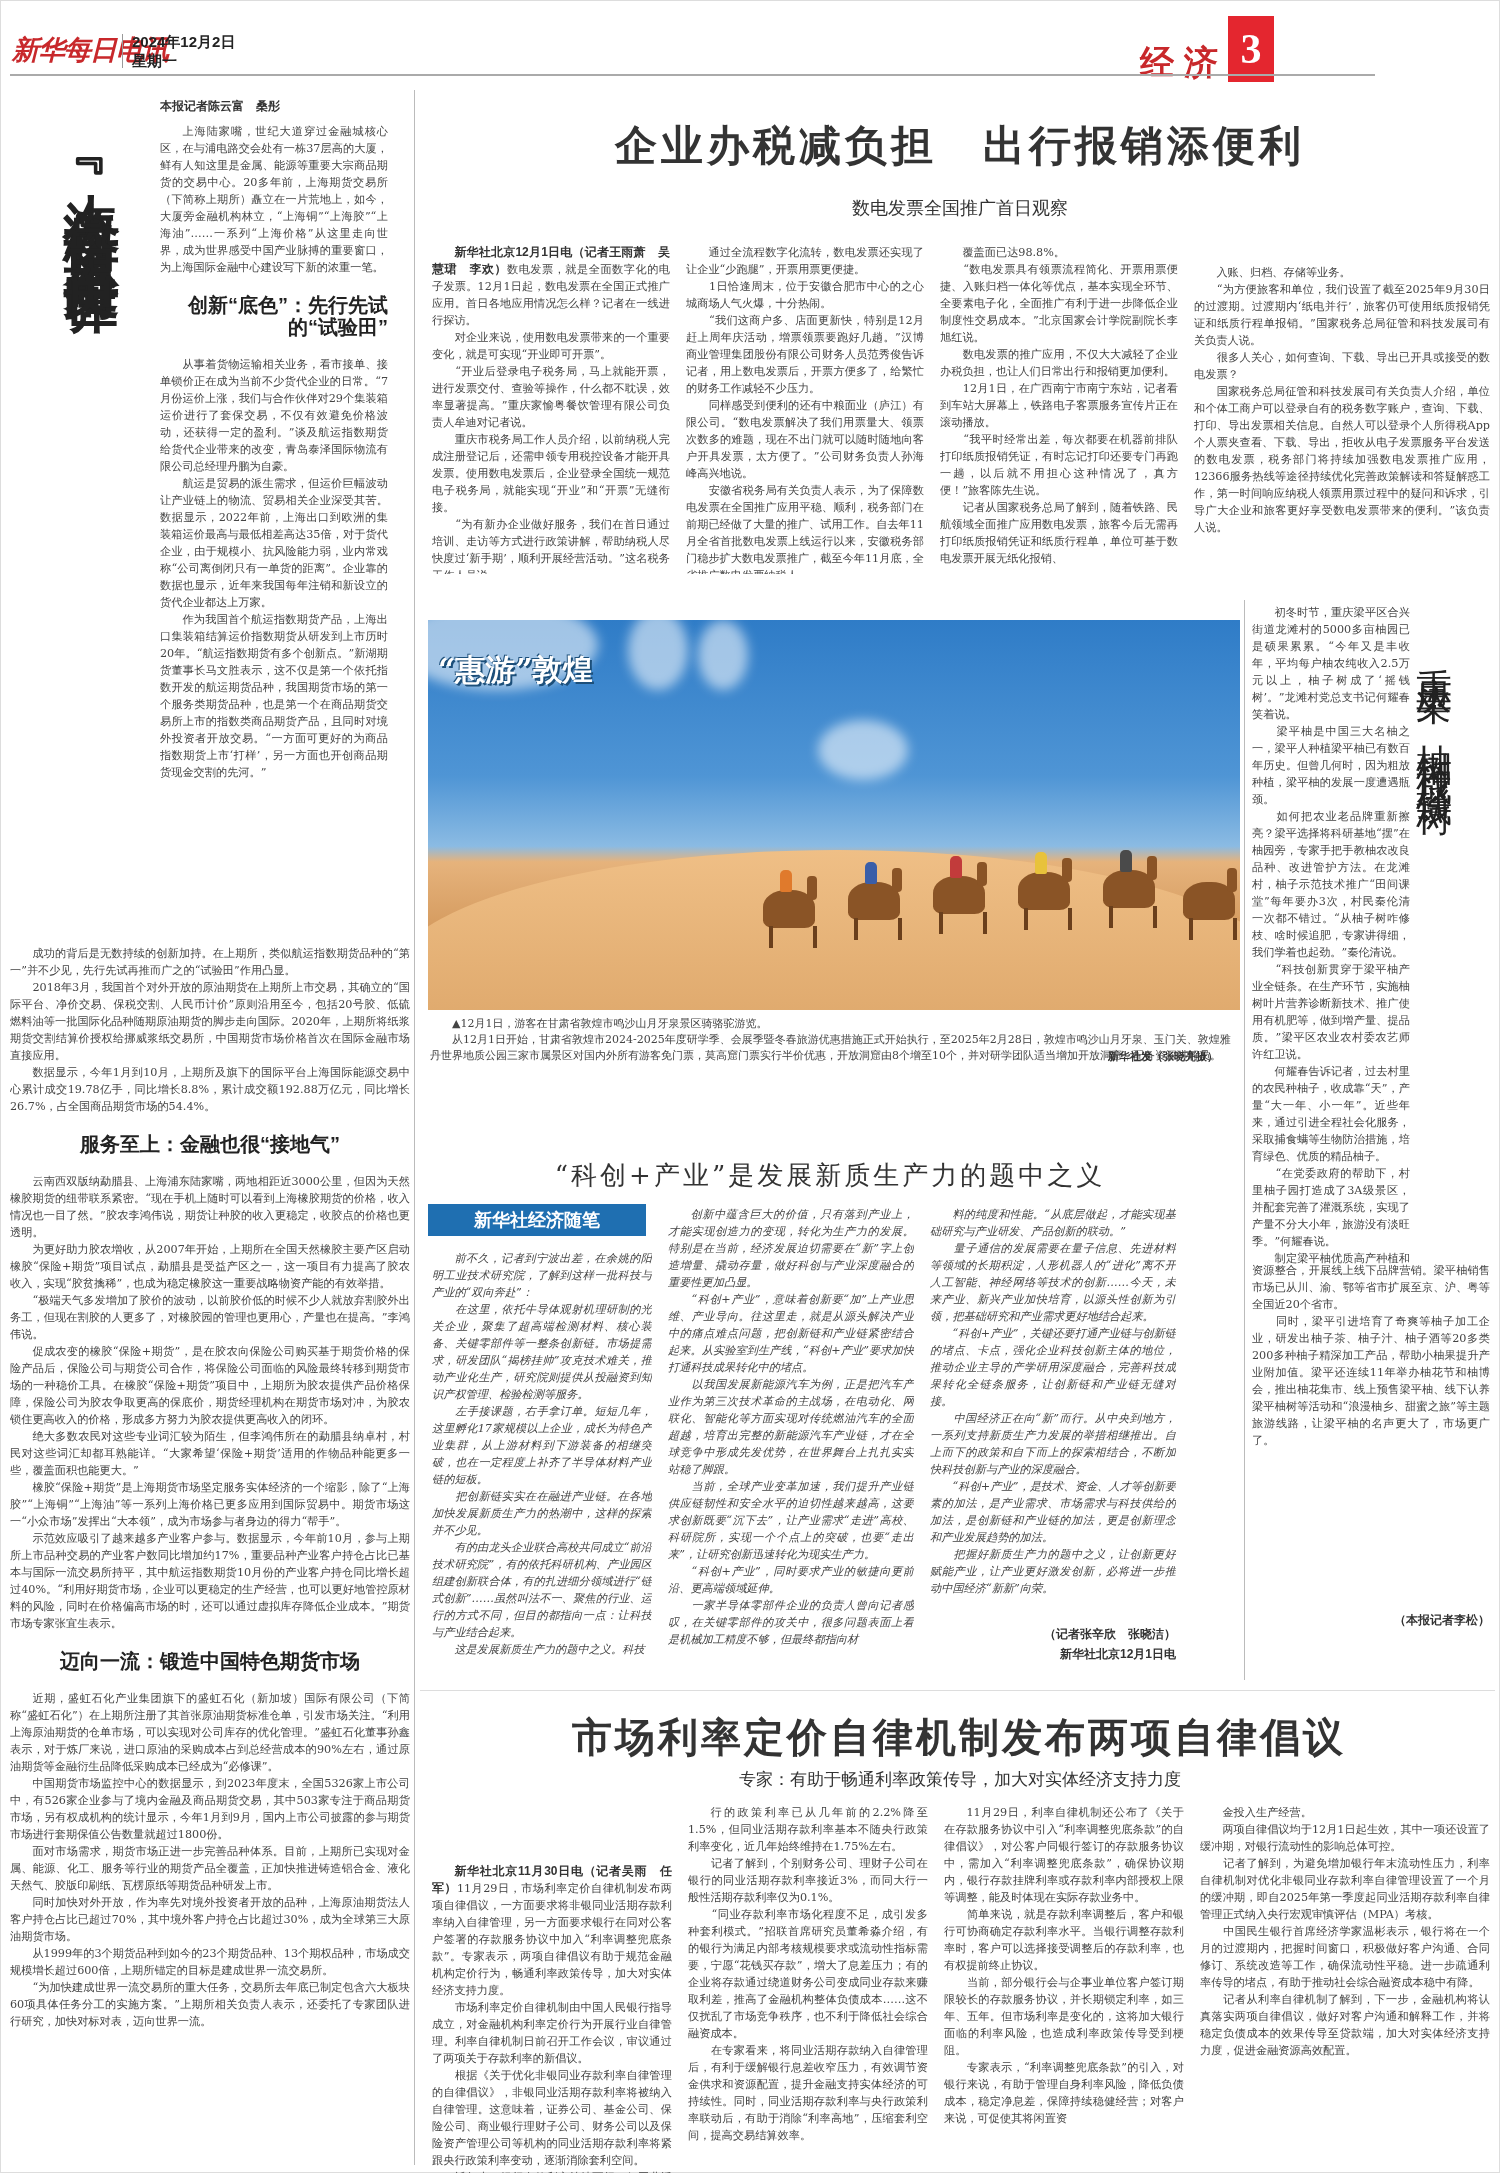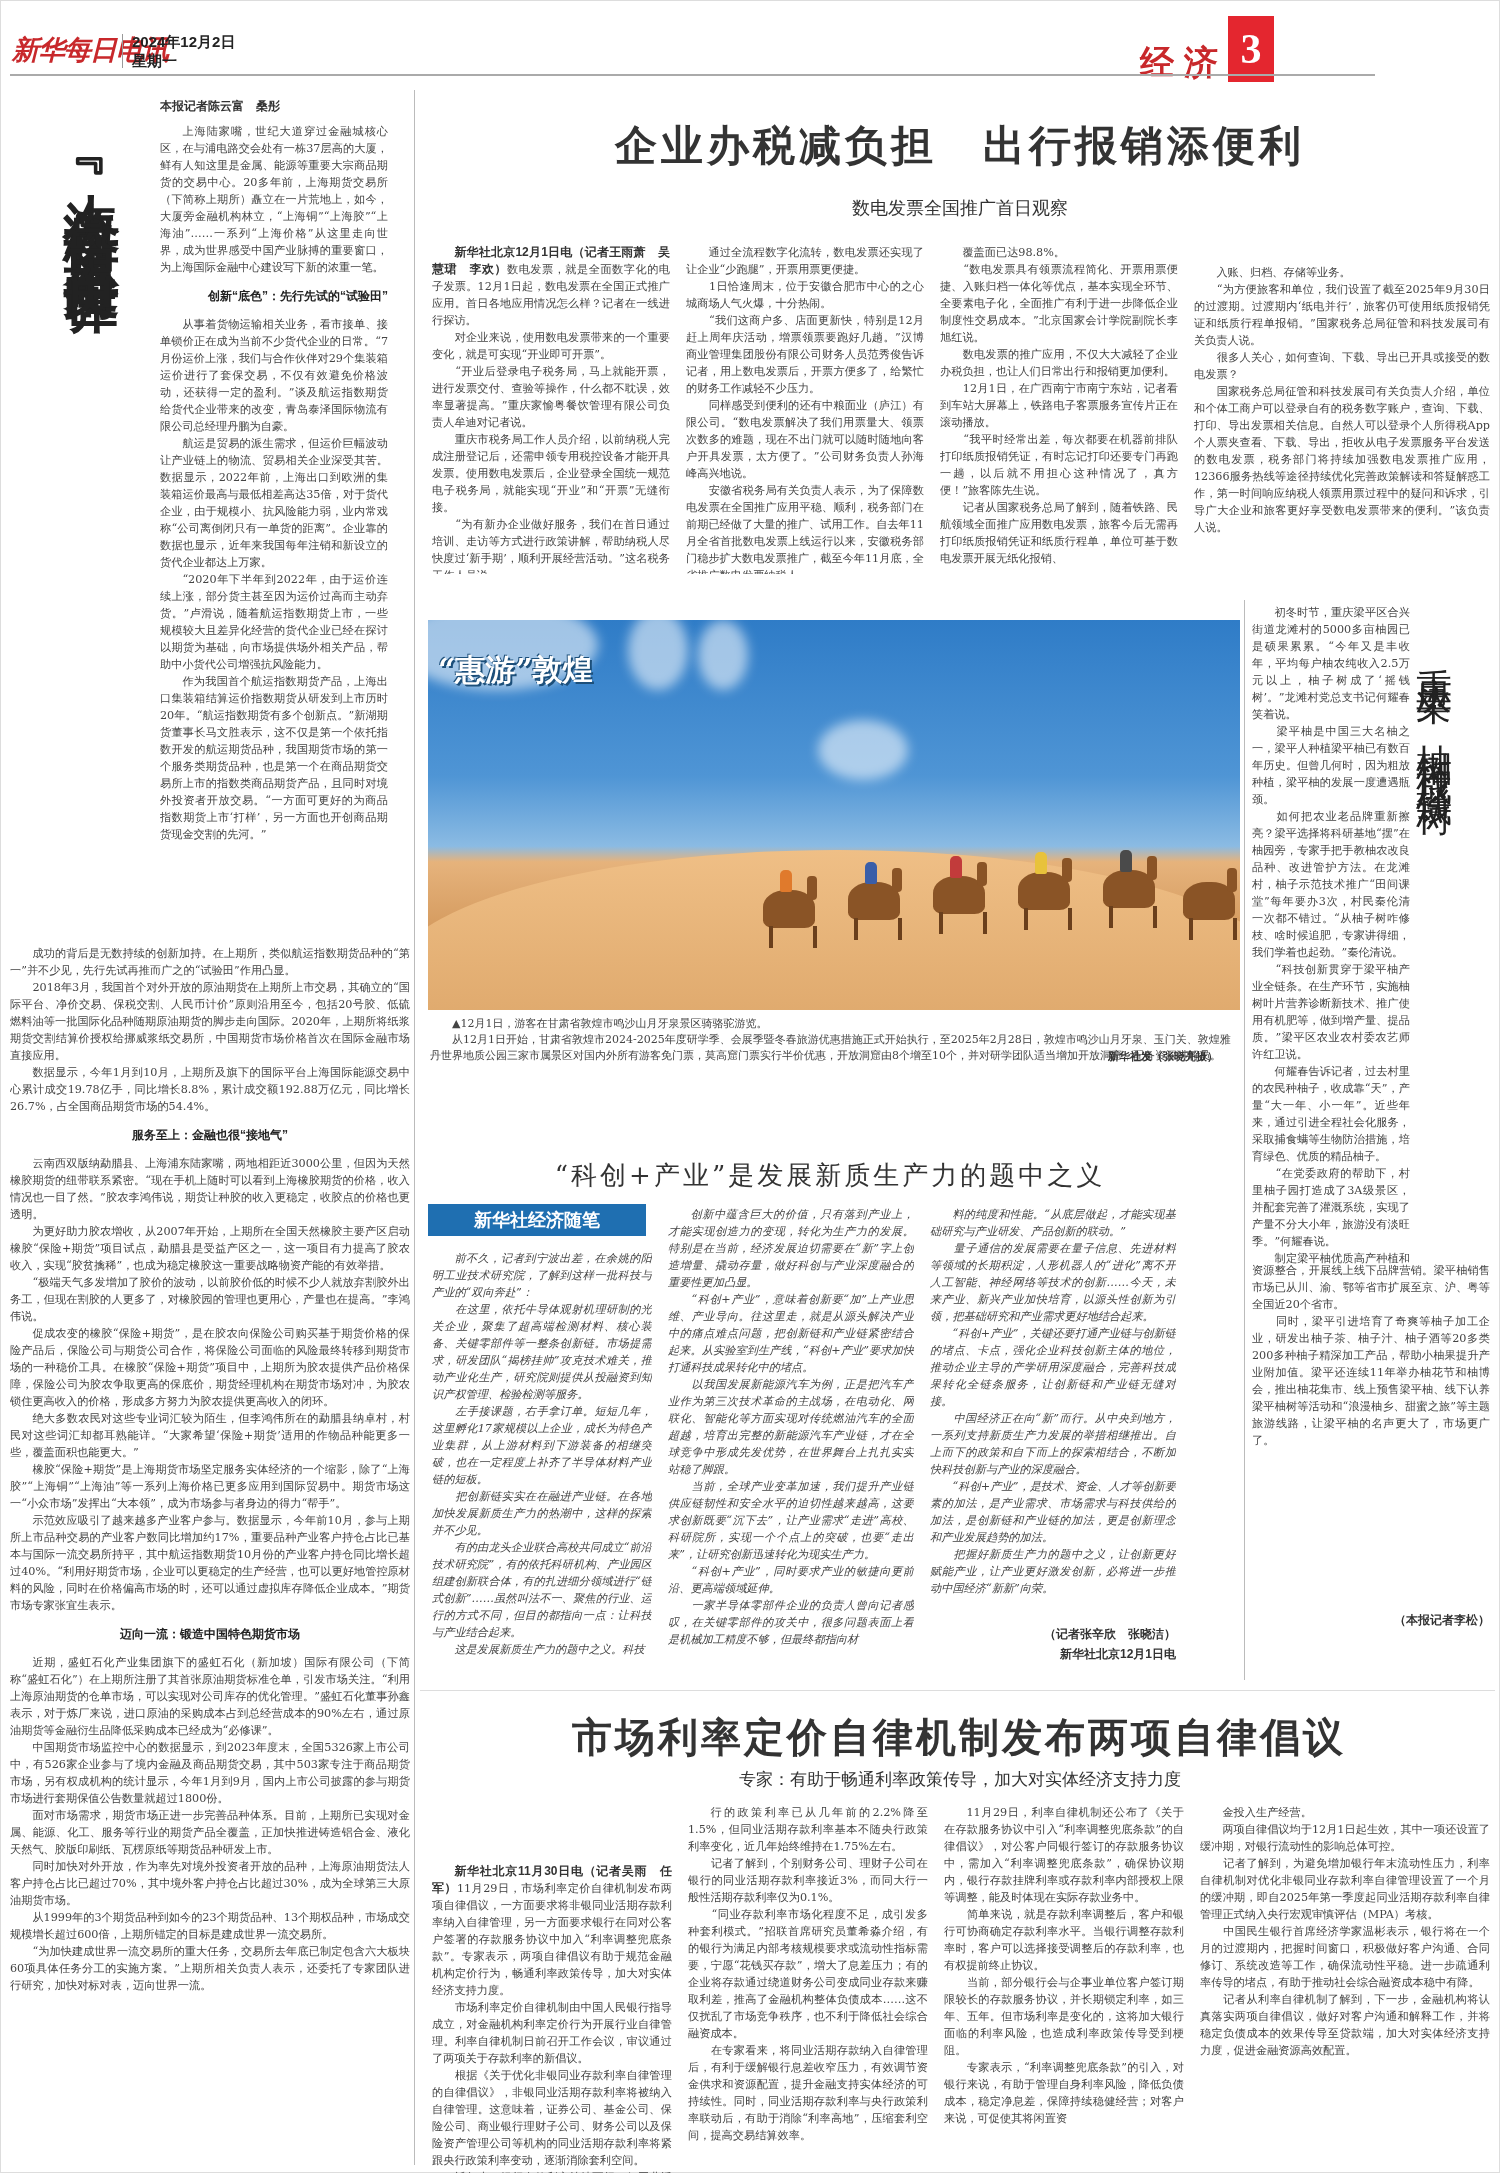--- a/index.html
+++ b/index.html
@@ -8,21 +8,21 @@
 .masthead{position:absolute;left:10px;top:28px;width:1480px;height:50px}
 .logo{position:absolute;left:2px;top:4px;font-family:"DejaVu Serif",serif;font-size:27px;color:#c8282b;font-weight:bold;letter-spacing:-1px;font-style:italic}
 .logo-sep{position:absolute;left:112px;top:6px;width:1px;height:34px;background:#999}
 .date{position:absolute;left:122px;top:4px;font-family:"Liberation Sans",sans-serif;font-size:15px;font-weight:bold;color:#222;line-height:19px}
 .rule{position:absolute;left:10px;top:74px;width:1365px;height:2px;background:#aaa}
 .section{position:absolute;left:1130px;top:12px;font-size:34px;color:#c8282b;font-weight:bold;letter-spacing:10px}
 .pagenum{position:absolute;left:1218px;top:-12px;width:46px;height:66px;background:#e4262f;color:#fff;font-family:"Liberation Serif",serif;font-size:42px;font-weight:bold;text-align:center;line-height:66px}
 .col{position:absolute;font-size:11.2px;line-height:17px;text-align:justify;color:#444;overflow:hidden}
 .col p{text-indent:2em}
 .byline{font-family:"Liberation Sans",sans-serif;font-weight:bold;font-size:12px;color:#333}
-.h2{font-family:"Liberation Sans",sans-serif;font-weight:bold;font-size:12px;color:#222;margin:9px 0;line-height:22px}
+.h2{font-family:"Liberation Sans",sans-serif;font-weight:bold;font-size:20px;color:#222;margin:18px 0;line-height:22px}
 .h2c{text-align:center}
 .vtitle{position:absolute;writing-mode:vertical-rl;font-weight:bold;color:#222;letter-spacing:8px}
 .headline{position:absolute;font-weight:bold;color:#333;text-align:center;white-space:nowrap}
 .sub{position:absolute;font-family:"Liberation Sans",sans-serif;color:#333;text-align:center;white-space:nowrap}
 .photo{position:absolute;left:428px;top:620px;width:812px;height:390px;overflow:hidden;background:linear-gradient(#2f7cc7 0%,#4f95d5 40%,#8bbbe3 58%,#e6b37c 62%,#d49a5e 80%,#c4884c 100%)}
 .photo .cloud{position:absolute;border-radius:50%;background:rgba(255,255,255,.55);filter:blur(6px)}
 .dune{position:absolute;left:-40px;top:230px;width:900px;height:260px;border-radius:50% 50% 0 0;background:linear-gradient(#efbf86,#d79e60)}
 .camel{position:absolute;width:52px;height:38px;background:#8a5426;border-radius:45% 45% 20% 20%}
 .camel:before{content:"";position:absolute;left:44px;top:-14px;width:10px;height:24px;background:#8a5426;border-radius:4px}
 .camel:after{content:"";position:absolute;left:6px;top:36px;width:40px;height:22px;border-left:4px solid #6a3f1c;border-right:4px solid #6a3f1c}
@@ -53,21 +53,20 @@
 <div class="rule"></div>
 
 <div class="vtitle" style="left:58px;top:140px;font-size:56px;line-height:70px;height:760px;font-family:'DejaVu Serif',serif;">『上海价格』从这里走向世界</div>
 
 <div class="col" style="left:160px;top:98px;width:228px;height:945px;">
   <div class="byline" style="margin-bottom:8px">本报记者陈云富　桑彤</div>
   <p>上海陆家嘴，世纪大道穿过金融城核心区，在与浦电路交会处有一栋37层高的大厦，鲜有人知这里是金属、能源等重要大宗商品期货的交易中心。20多年前，上海期货交易所（下简称上期所）矗立在一片荒地上，如今，大厦旁金融机构林立，“上海铜”“上海胶”“上海油”……一系列“上海价格”从这里走向世界，成为世界感受中国产业脉搏的重要窗口，为上海国际金融中心建设写下新的浓重一笔。</p>
   <div class="h2" style="text-align:right">创新“底色”：先行先试的“试验田”</div>
   <p>从事着货物运输相关业务，看市接单、接单锁价正在成为当前不少货代企业的日常。“7月份运价上涨，我们与合作伙伴对29个集装箱运价进行了套保交易，不仅有效避免价格波动，还获得一定的盈利。”谈及航运指数期货给货代企业带来的改变，青岛泰泽国际物流有限公司总经理丹鹏为自豪。</p>
   <p>航运是贸易的派生需求，但运价巨幅波动让产业链上的物流、贸易相关企业深受其苦。数据显示，2022年前，上海出口到欧洲的集装箱运价最高与最低相差高达35倍，对于货代企业，由于规模小、抗风险能力弱，业内常戏称“公司离倒闭只有一单货的距离”。企业靠的数据也显示，近年来我国每年注销和新设立的货代企业都达上万家。</p>
-  <p>“2020年下半年到2022年，由于运价连续上涨，部分货主甚至因为运价过高而主动弃货。”卢滑说，随着航运指数期货上市，一些规模较大且差异化经营的货代企业已经在探讨以期货为基础，向市场提供场外相关产品，帮助中小货代公司增强抗风险能力。</p>
   <p>作为我国首个航运指数期货产品，上海出口集装箱结算运价指数期货从研发到上市历时20年。“航运指数期货有多个创新点。”新湖期货董事长马文胜表示，这不仅是第一个依托指数开发的航运期货品种，我国期货市场的第一个服务类期货品种，也是第一个在商品期货交易所上市的指数类商品期货产品，且同时对境外投资者开放交易。“一方面可更好的为商品指数期货上市‘打样’，另一方面也开创商品期货现金交割的先河。”</p>
 </div>
 
 <div class="col" style="left:10px;top:945px;width:400px;height:1220px;">
   <p>成功的背后是无数持续的创新加持。在上期所，类似航运指数期货品种的“第一”并不少见，先行先试再推而广之的“试验田”作用凸显。</p>
   <p>2018年3月，我国首个对外开放的原油期货在上期所上市交易，其确立的“国际平台、净价交易、保税交割、人民币计价”原则沿用至今，包括20号胶、低硫燃料油等一批国际化品种随期原油期货的脚步走向国际。2020年，上期所将纸浆期货交割结算价授权给挪威浆纸交易所，中国期货市场价格首次在国际金融市场直接应用。</p>
   <p>数据显示，今年1月到10月，上期所及旗下的国际平台上海国际能源交易中心累计成交19.78亿手，同比增长8.8%，累计成交额192.88万亿元，同比增长26.7%，占全国商品期货市场的54.4%。</p>
   <div class="h2 h2c">服务至上：金融也很“接地气”</div>
   <p>云南西双版纳勐腊县、上海浦东陆家嘴，两地相距近3000公里，但因为天然橡胶期货的纽带联系紧密。“现在手机上随时可以看到上海橡胶期货的价格，收入情况也一目了然。”胶农李鸿伟说，期货让种胶的收入更稳定，收胶点的价格也更透明。</p>
   <p>为更好助力胶农增收，从2007年开始，上期所在全国天然橡胶主要产区启动橡胶“保险+期货”项目试点，勐腊县是受益产区之一，这一项目有力提高了胶农收入，实现“胶贫擒稀”，也成为稳定橡胶这一重要战略物资产能的有效举措。</p>

